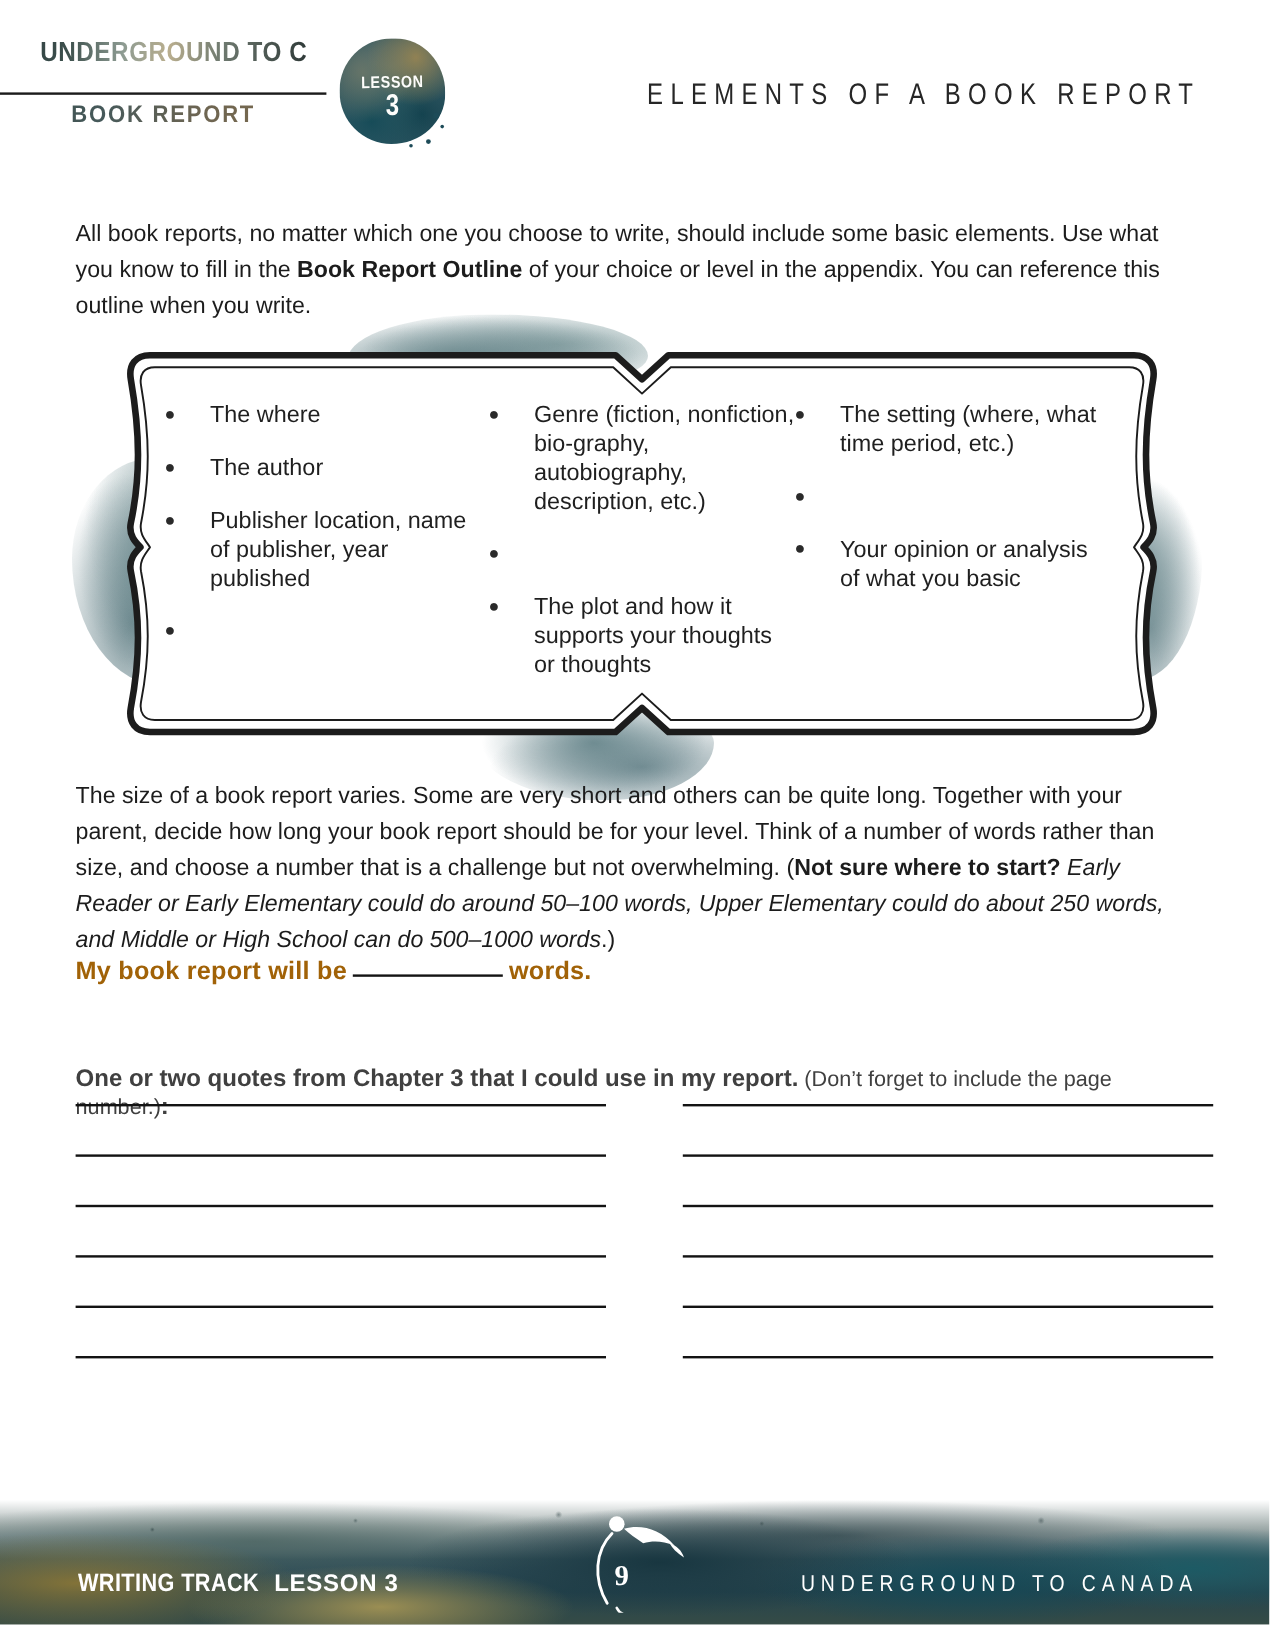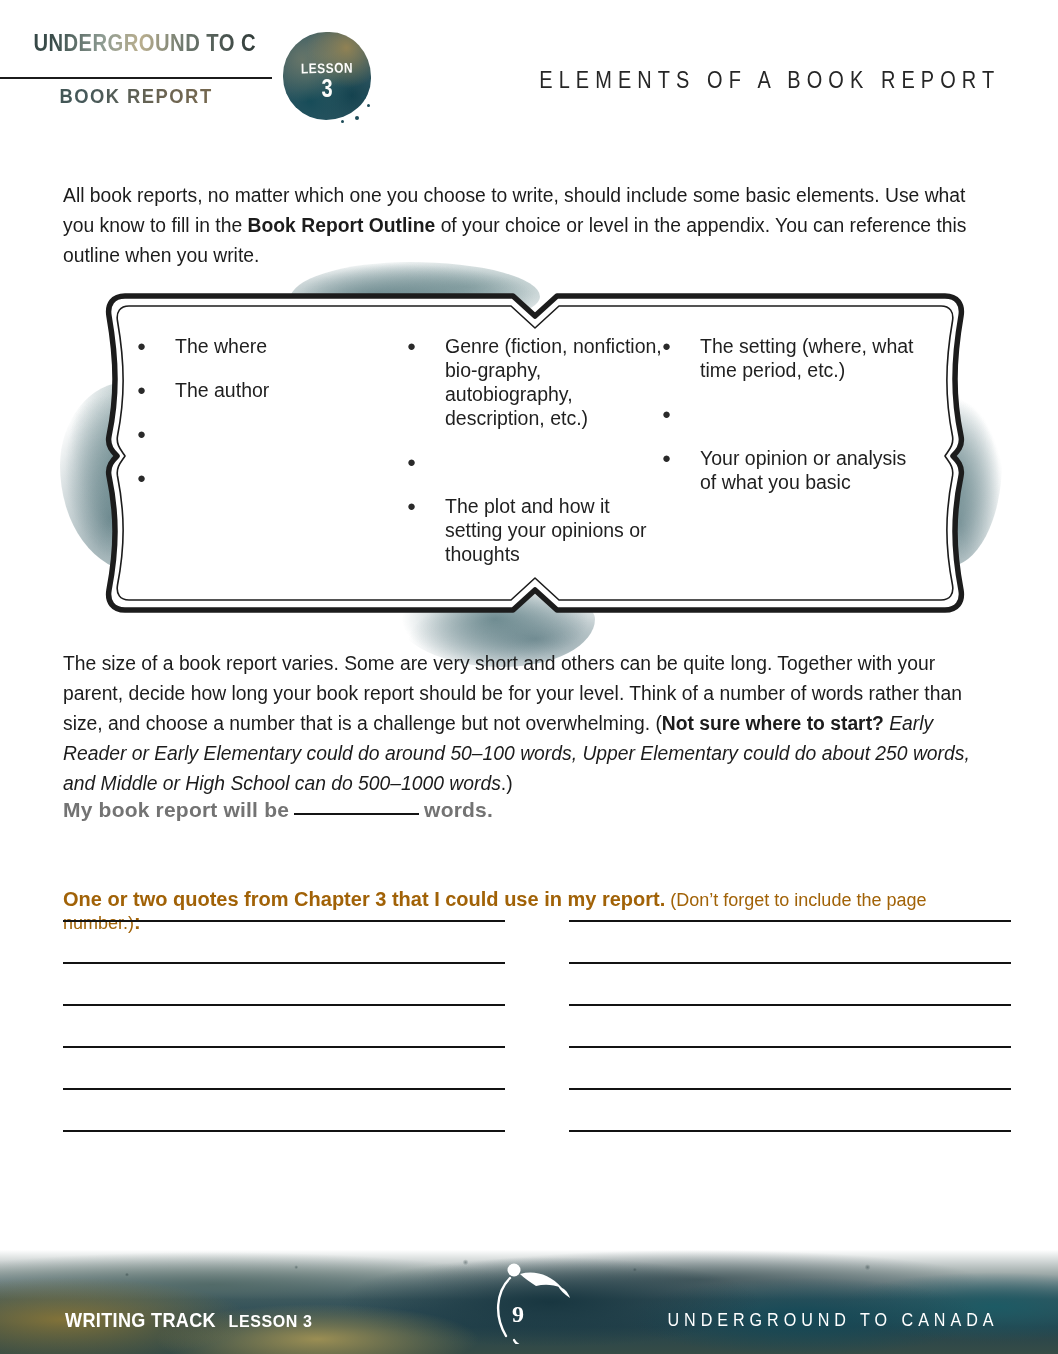--- a/index.html
+++ b/index.html
@@ -221,36 +221,36 @@
   .elem-text { flex: 1 1 auto; }
 
   
   #words-line {
     position: absolute;
     left: 63px; top: 798px;
     font-family: "Liberation Sans Narrow", "Liberation Sans", sans-serif;
     font-weight: bold;
     font-size: 21px;
     letter-spacing: .2px;
-    color: #737373;
+    color: #a16207;
   }
   #words-line .blank {
     display: inline-block;
     width: 125px;
     border-bottom: 2px solid #141414;
     margin: 0 5px;
     vertical-align: 2px;
   }
   #quotes-prompt {
     position: absolute;
     left: 63px; top: 888px;
     width: 930px;
     font-family: "Liberation Sans Narrow", "Liberation Sans", sans-serif;
     font-size: 20px;
-    color: #a16207;
+    color: #404040;
   }
   #quotes-prompt .strong { font-weight: bold; }
   #quotes-prompt .hint { font-weight: normal; font-size: 18px; }
 
   #answer-lines {
     position: absolute;
     left: 63px; top: 920px;
     width: 948px; height: 240px;
   }
   .ans-col { position: absolute; top: 0; width: 442px; }
@@ -308,21 +308,21 @@
     font-weight: bold;
     font-size: 21px;
     letter-spacing: .4px;
     transform: scaleX(0.86);
     display: inline-block;
     transform-origin: left center;
   }
   #footer-left .lesson {
     font-family: "Liberation Sans", sans-serif;
     font-weight: bold;
-    font-size: 16px;
+    font-size: 20px;
     letter-spacing: .6px;
     margin-left: -12px;
   }
   #footer-right {
     position: absolute;
     right: 60px; bottom: 24px;
     color: #ffffff;
     font-family: "Liberation Sans Narrow", "Liberation Sans", sans-serif;
     font-size: 17px;
     letter-spacing: 5.2px;
@@ -423,37 +423,38 @@
       <div class="elem-item">
         <span class="elem-bullet">●</span>
         <span class="elem-text">The where</span>
       </div>
       <div class="elem-item">
         <span class="elem-bullet">●</span>
         <span class="elem-text">The author</span>
       </div>
       <div class="elem-item">
         <span class="elem-bullet">●</span>
+        <span class="elem-text">Publisher location, name of publisher, year published</span>
       </div>
       <div class="elem-item">
         <span class="elem-bullet">●</span>
       </div>
     </div>
 
     <div class="elem-col c2">
       <div class="elem-item">
         <span class="elem-bullet">●</span>
         <span class="elem-text">Genre (fiction, nonfiction, bio-graphy, autobiography, description, etc.)</span>
       </div>
       <div class="elem-item">
         <span class="elem-bullet">●</span>
       </div>
       <div class="elem-item">
         <span class="elem-bullet">●</span>
-        <span class="elem-text">The plot and how it setting your opinions or thoughts</span>
+        <span class="elem-text">The plot and how it supports your thoughts or thoughts</span>
       </div>
     </div>
 
     <div class="elem-col c3">
       <div class="elem-item">
         <span class="elem-bullet">●</span>
         <span class="elem-text">The setting (where, what time period, etc.)</span>
       </div>
       <div class="elem-item">
         <span class="elem-bullet">●</span>

